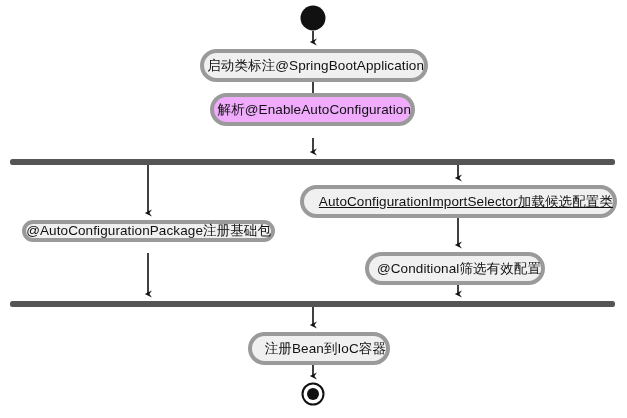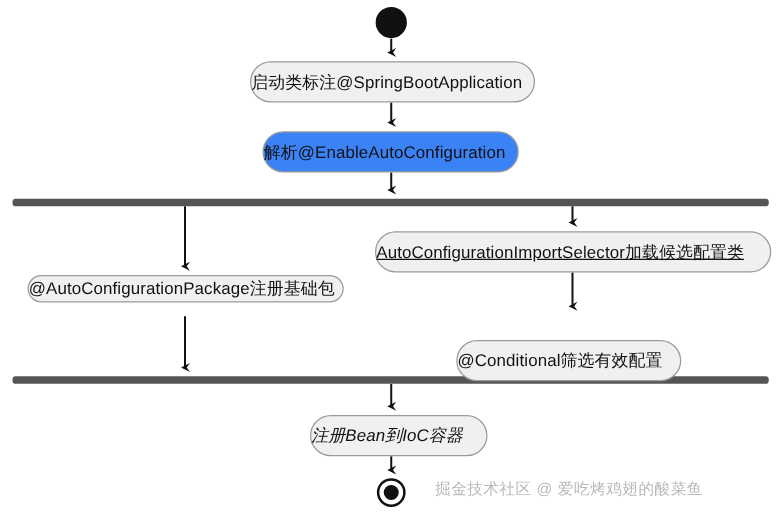--- a/index.html
+++ b/index.html
@@ -21,25 +21,25 @@
     position: absolute;
     left: 0;
     top: 0;
     width: 627px;
     height: 418px;
   }
   .node-box {
     position: absolute;
     box-sizing: border-box;
     background: #f0f0f0;
-    border: 1px solid #15803d;
+    border: 4px solid #15803d;
     border-radius: 17px;
     display: flex;
     align-items: center;
-    justify-content: flex-start;
+    justify-content: flex-end;
     color: #111111;
     font-size: 13.5px;
     line-height: 1;
     white-space: nowrap;
     letter-spacing: 0.1px;
   }
   .watermark {
     position: absolute;
     color: #b9b9b9;
     font-size: 12.5px;
@@ -78,32 +78,31 @@
         <circle cx="313" cy="18" r="12.5" fill="#111111"></circle>
         <circle cx="313" cy="394" r="10.5" fill="none" stroke="#111111" stroke-width="2"></circle>
         <circle cx="313" cy="394" r="6" fill="#111111"></circle>
       </g>
   </svg>
 
   <div id="nodes-layer">
       <div class="node-box" style="left: 200px; top: 49px; width: 228px; height: 33px; background: rgb(240, 240, 240); border-color: rgb(154, 154, 154);">
         <span>启动类标注@SpringBootApplication</span>
       </div>
-      <div class="node-box" style="left: 210px; top: 105px; width: 205px; height: 33px; background: #3b82f6; border-color: rgb(154, 154, 154);">
+      <div class="node-box" style="left: 210px; top: 93px; width: 205px; height: 33px; background: #f0abfc; border-color: rgb(154, 154, 154);">
         <span>解析@EnableAutoConfiguration</span>
       </div>
       <div class="node-box" style="left: 300px; top: 185px; width: 317px; height: 33px; background: rgb(240, 240, 240); border-color: rgb(154, 154, 154); text-decoration: underline;">
         <span>AutoConfigurationImportSelector加载候选配置类</span>
       </div>
       <div class="node-box" style="left: 22px; top: 220px; width: 253px; height: 22px; background: rgb(240, 240, 240); border-color: rgb(154, 154, 154);">
         <span>@AutoConfigurationPackage注册基础包</span>
       </div>
-      <div class="node-box" style="left: 365px; top: 252px; width: 180px; height: 33px; background: rgb(240, 240, 240); border-color: rgb(154, 154, 154); margin-top: 20px;">
+      <div class="node-box" style="left: 365px; top: 252px; width: 180px; height: 33px; background: rgb(240, 240, 240); border-color: rgb(154, 154, 154);">
         <span>@Conditional筛选有效配置</span>
       </div>
-      <div class="node-box" style="left: 248px; top: 332px; width: 142px; height: 33px; background: rgb(240, 240, 240); border-color: rgb(154, 154, 154); font-style: italic;">
+      <div class="node-box" style="left: 248px; top: 332px; width: 142px; height: 33px; background: rgb(240, 240, 240); border-color: rgb(154, 154, 154);">
         <span>注册Bean到IoC容器</span>
       </div>
     </div>
 
-  <div class="watermark" style="left: 348px; top: 383px; color: rgb(185, 185, 185);">掘金技术社区 @ 爱吃烤鸡翅的酸菜鱼</div>
 
 </div>
 
 </body></html>

